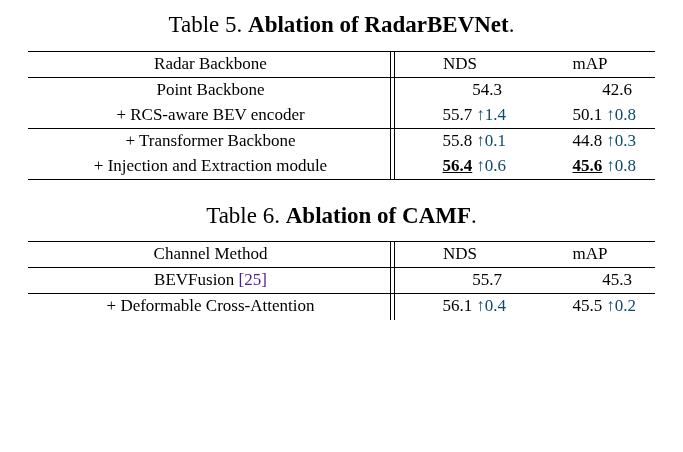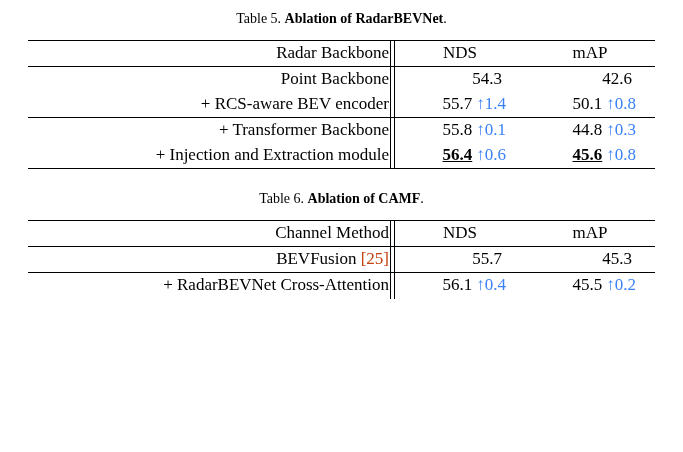--- a/index.html
+++ b/index.html
@@ -16,21 +16,21 @@
   }
   .page {
     position: relative;
     width: 683px;
     height: 452px;
     box-sizing: border-box;
     padding: 0 14px;
   }
   .caption {
     text-align: center;
-    font-size: 14px;
+    font-size: 23px;
     line-height: 1.2;
     margin: 0;
   }
   .caption .cap-label {
     font-weight: normal;
   }
   .caption .cap-bold {
     font-weight: bold;
   }
   table.paper-table {
@@ -47,21 +47,21 @@
     border-top: 1.6px solid #000;
   }
   .rule-mid td {
     border-top: 1.1px solid #000;
   }
   .rule-bot td {
     border-bottom: 1.6px solid #000;
     margin-top: 8px;
   }
   .col-name {
-    text-align: right;
+    text-align: center;
     padding-left: 4px !important;
   }
   .col-val {
     text-align: center;
     width: 118px;
   }
   
   .bar-cell {
     position: relative;
   }
@@ -77,29 +77,29 @@
   .bar-cell::after {
     content: "";
     position: absolute;
     left: -1px;
     top: -1px;
     bottom: -1px;
     width: 0;
     border-left: 1.2px solid #000;
   }
   .delta {
-    color: #3b82f6;
+    color: #0c4a6e;
     font-weight: normal;
   }
   .val-bold {
     font-weight: bold;
     text-decoration: underline;
   }
   .cite {
-    color: #c2410c;
+    color: #4c1d95;
   }
   .spacer-1 { height: 11px; }
   .spacer-2 { height: 22px; }
   .spacer-3 { height: 12px; }
   .t1-wrap { padding: 0 14px; }
   .t2-wrap { padding: 0 14px; }
   .valwrap {
     display: inline-block;
     min-width: 92px;
     text-align: right;
@@ -219,21 +219,21 @@
             </span>
           </td>
           <td class="col-val">
             <span class="valwrap">
               <span class="num">45.3</span><span class="delta"></span>
             </span>
           </td>
         </tr>
 
         <tr class="rule-mid">
-          <td class="col-name">+ RadarBEVNet Cross-Attention</td>
+          <td class="col-name">+ Deformable Cross-Attention</td>
           <td class="col-val bar-cell">
             <span class="valwrap">
               <span class="num">56.1</span><span class="delta">↑0.4</span>
             </span>
           </td>
           <td class="col-val">
             <span class="valwrap">
               <span class="num">45.5</span><span class="delta">↑0.2</span>
             </span>
           </td>

